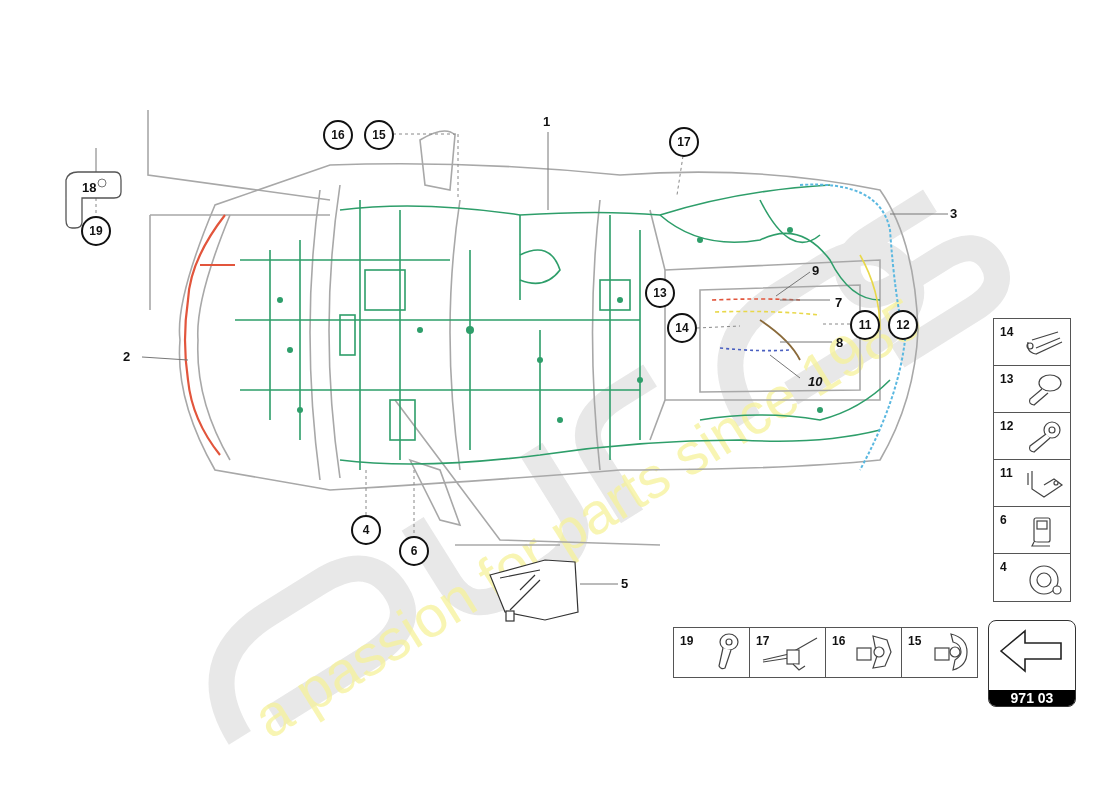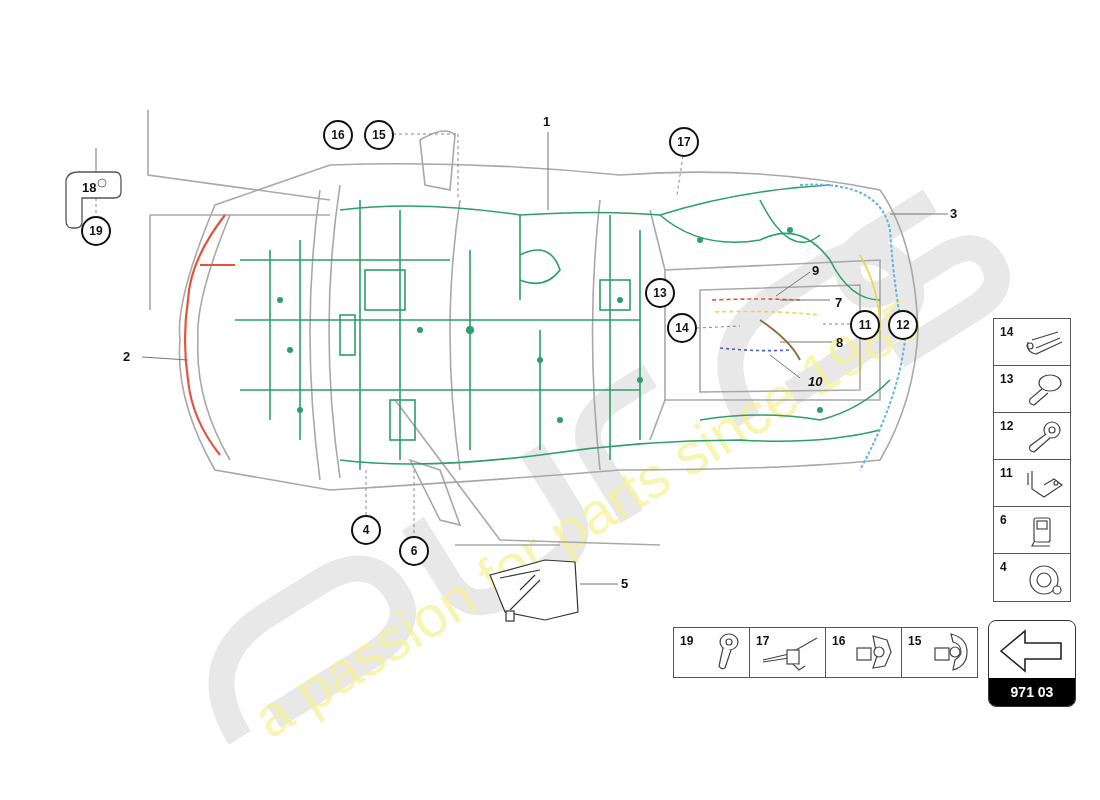--- a/index.html
+++ b/index.html
@@ -9,21 +9,21 @@
   .plain-label{position:absolute;font-weight:bold;font-size:13px;color:#111;}
   .parts-col{position:absolute;left:993px;top:318px;width:76px;border:1px solid #555;background:#fff;}
   .parts-col .cell{height:47px;border-bottom:1px solid #555;position:relative;box-sizing:border-box;}
   .parts-col .cell:last-child{border-bottom:none;}
   .parts-row{position:absolute;left:673px;top:627px;width:303px;height:49px;border:1px solid #555;display:flex;background:#fff;}
   .parts-row .cell{flex:1;border-right:1px solid #555;position:relative;}
   .parts-row .cell:last-child{border-right:none;}
   .cell .num{position:absolute;left:6px;top:6px;font-weight:bold;font-size:12px;color:#111;}
   .cell svg{position:absolute;right:4px;bottom:3px;}
   .nav-box{position:absolute;left:988px;top:620px;width:86px;height:85px;border:1.5px solid #333;border-radius:8px;background:#fff;overflow:hidden;}
-  .nav-box .code{position:absolute;left:0;right:0;bottom:0;height:28px;background:#000;color:#fff;font-weight:bold;font-size:14px;display:flex;align-items:center;justify-content:center;}
+  .nav-box .code{position:absolute;left:0;right:0;bottom:0;height:16px;background:#000;color:#fff;font-weight:bold;font-size:14px;display:flex;align-items:center;justify-content:center;}
   .wm{position:absolute;pointer-events:none;}
 </style>
 </head>
 <body>
 
 <div id="stage">
 
   <svg class="wm" width="1100" height="800" viewBox="0 0 1100 800">
     <g transform="rotate(-32 560 420)" fill="none" stroke="#e4e4e4" stroke-width="26" stroke-linejoin="round" opacity="0.85">
       <path d="M120 520 q0 -90 90 -90 h60 q60 0 60 50 q0 40 -60 40 h-110"></path>

